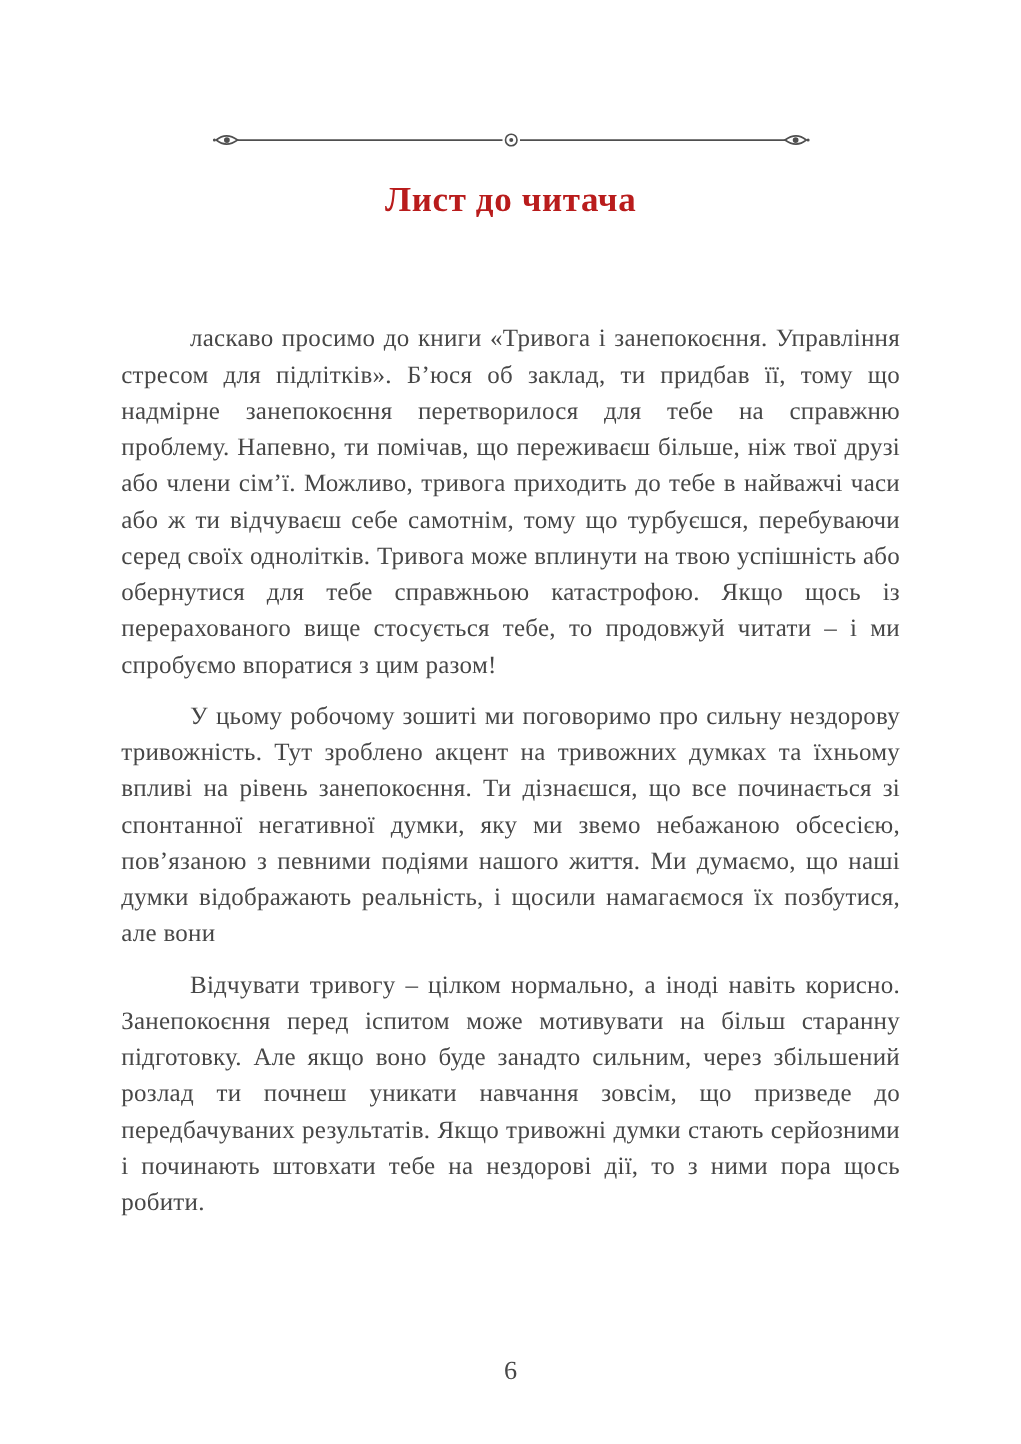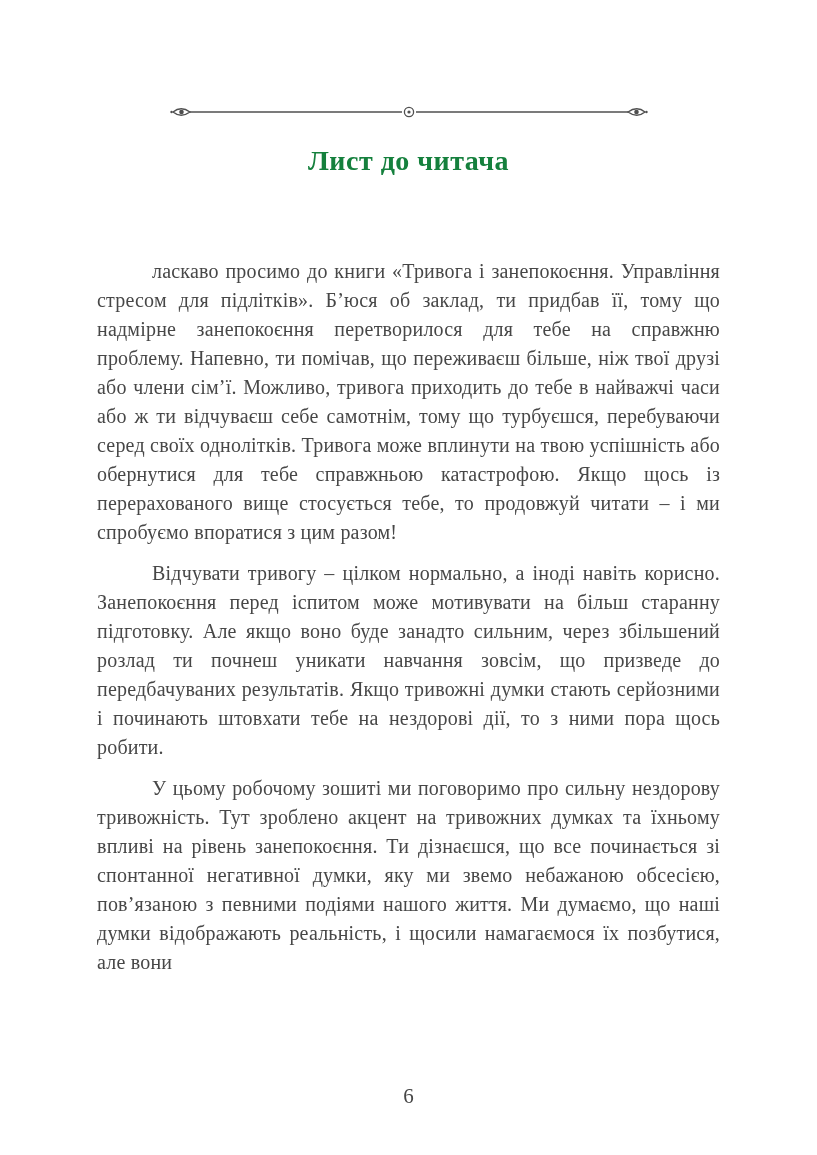--- a/index.html
+++ b/index.html
@@ -29,21 +29,21 @@
     display: block;
     width: 100%;
     height: 100%;
   }
   h1.chapter-title {
     margin: 24px 0 0 0;
     text-align: center;
     font-size: 28px;
     font-weight: bold;
     letter-spacing: 0.5px;
-    color: #15803d;
+    color: #b91c1c;
   }
   .body-text {
     margin-top: 80px;
     font-size: 20px;
     line-height: 29px;
     text-align: justify;
     letter-spacing: 0.2px;
   }
   .body-text p {
     margin: 0 0 12px 0;
@@ -85,19 +85,19 @@
       <path d="M475 9 Q467 2.5 458 9 Q467 15.5 475 9 Z" fill="none" stroke="#4f4f4f" stroke-width="1.4"></path>
       <circle cx="466.5" cy="9" r="2.3" fill="#4f4f4f"></circle>
       <circle cx="476.5" cy="9" r="1.2" fill="#4f4f4f"></circle>
     </svg>
   </div>
 
   <h1 class="chapter-title">Лист до читача</h1>
 
   <div class="body-text">
     <p>ласкаво просимо до книги «Тривога і занепокоєння. Управління стресом для підлітків». Б’юся об заклад, ти придбав її, тому що надмірне занепокоєння перетворилося для тебе на справжню проблему. Напевно, ти помічав, що переживаєш більше, ніж твої друзі або члени сім’ї. Можливо, тривога приходить до тебе в найважчі часи або ж ти відчуваєш себе самотнім, тому що турбуєшся, перебуваючи серед своїх однолітків. Тривога може вплинути на твою успішність або обернутися для тебе справжньою катастрофою. Якщо щось із перерахованого вище стосується тебе, то продовжуй читати – і ми спробуємо впоратися з цим разом!</p>
+    <p>У цьому робочому зошиті ми поговоримо про сильну нездорову тривожність. Тут зроблено акцент на тривожних думках та їхньому впливі на рівень занепокоєння. Ти дізнаєшся, що все починається зі спонтанної негативної думки, яку ми звемо небажаною обсесією, пов’язаною з певними подіями нашого життя. Ми думаємо, що наші думки відображають реальність, і щосили намагаємося їх позбутися, але вони</p>
     <p>Відчувати тривогу – цілком нормально, а іноді навіть корисно. Занепокоєння перед іспитом може мотивувати на більш старанну підготовку. Але якщо воно буде занадто сильним, через збільшений розлад ти почнеш уникати навчання зовсім, що призведе до передбачуваних результатів. Якщо тривожні думки стають серйозними і починають штовхати тебе на нездорові дії, то з ними пора щось робити.</p>
-    <p>У цьому робочому зошиті ми поговоримо про сильну нездорову тривожність. Тут зроблено акцент на тривожних думках та їхньому впливі на рівень занепокоєння. Ти дізнаєшся, що все починається зі спонтанної негативної думки, яку ми звемо небажаною обсесією, пов’язаною з певними подіями нашого життя. Ми думаємо, що наші думки відображають реальність, і щосили намагаємося їх позбутися, але вони</p>
   </div>
 
   <div class="page-number">6</div>
 
 </div>
 
 </body></html>

